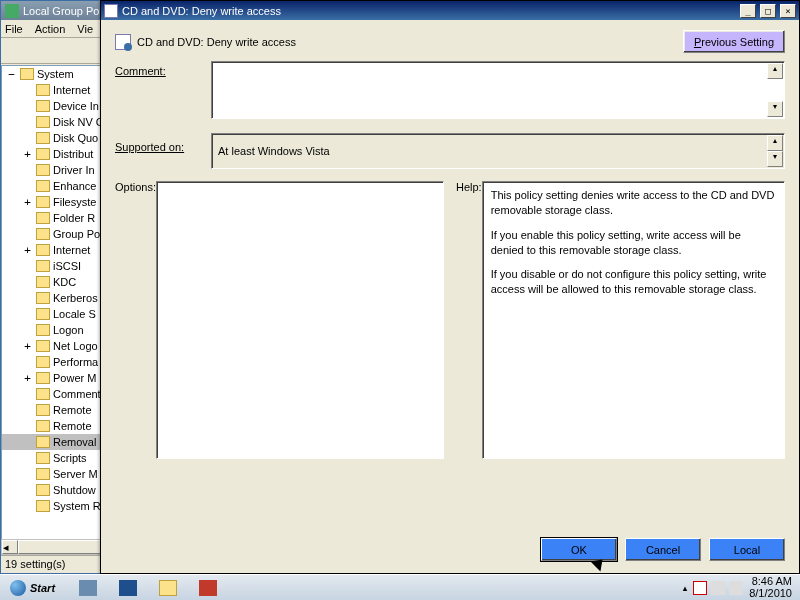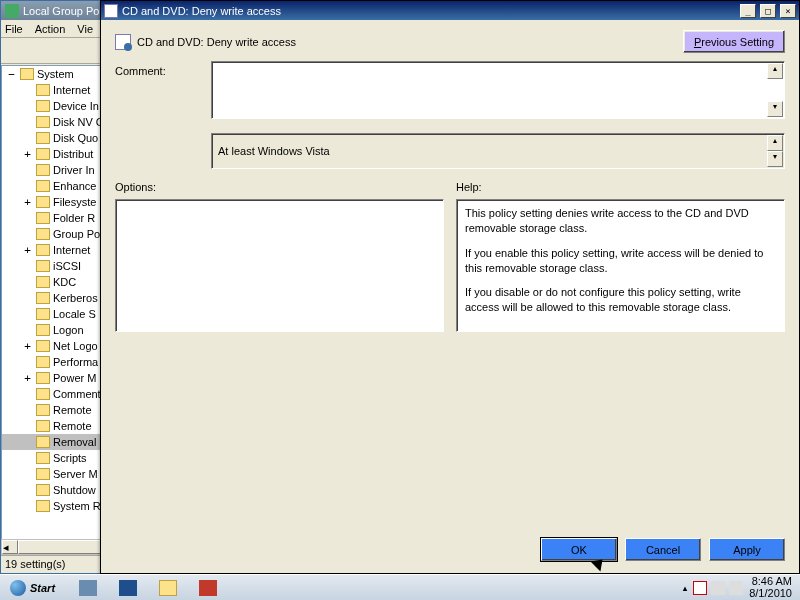--- a/index.html
+++ b/index.html
@@ -33,32 +33,32 @@
 .dlg-header-row .icon { width: 16px; height: 16px; background: #fff; border: 1px solid #7a7aaf; margin-right: 6px; position: relative; }
 .dlg-header-row .icon::after { content: ""; position: absolute; right: -2px; bottom: -2px; width: 8px; height: 8px; background: #3a6ea5; border-radius: 50%; }
 .dlg-header-row .title { flex: 1; }
 .navbtn { width: 102px; height: 23px; background: #c4b5fd; border: 1px solid #fff; border-right-color: #808080; border-bottom-color: #808080; box-shadow: inset -1px -1px #404040, inset 1px 1px #ece9d8; margin-left: 8px; }
 .navbtn u { text-decoration: underline; }
 
 .config-row { display: flex; margin-top: 8px; }
 .radio-col { width: 112px; }
 .radio-item { display: flex; align-items: center; height: 20px; margin-bottom: 8px; }
 .radio-item input { margin-right: 6px; }
-.labels-col { width: 96px; }
+.labels-col { width: 96px; text-decoration: underline; }
 .labels-col .lbl { height: 20px; display: flex; align-items: center; }
 .fields-col { flex: 1; }
 
 .textarea-shell { background: #fff; border: 1px solid #808080; border-right-color: #fff; border-bottom-color: #fff; box-shadow: inset 1px 1px #404040; position: relative; }
 .comment-box { height: 58px; margin-bottom: 14px; }
 .supported-box { height: 36px; background: #ece9d8; display: flex; align-items: center; padding: 0 6px; }
 .sb-up, .sb-dn { position: absolute; right: 1px; width: 16px; height: 16px; background: #ece9d8; border: 1px solid #fff; border-right-color: #808080; border-bottom-color: #808080; font-size: 8px; text-align: center; }
 .sb-up { top: 1px; } .sb-dn { bottom: 1px; }
 
 .panels-row { display: flex; gap: 12px; margin-top: 12px; }
-.panel-col { flex: 1; display: flex; flex-direction: column; }
+.panel-col { flex: 1; display: flex; }
 .panel-col .plabel { height: 18px; }
 .panel-box { flex: 1; height: 278px; background: #fff; border: 1px solid #808080; border-right-color: #fff; border-bottom-color: #fff; box-shadow: inset 1px 1px #404040; padding: 6px 8px; line-height: 1.35; }
 
 .dlg-buttons { position: absolute; right: 14px; bottom: 12px; display: flex; gap: 8px; }
 .dlg-buttons button { width: 76px; height: 23px; background: #3b82f6; border: 1px solid #fff; border-right-color: #808080; border-bottom-color: #808080; box-shadow: inset -1px -1px #404040; }
 .dlg-buttons button.default { outline: 1px solid #000; }
 
 
 .taskbar { position: absolute; left: 0; bottom: 0; width: 800px; height: 26px; background: linear-gradient(#e3e9ef,#c7d4e2); border-top: 1px solid #fff; display: flex; align-items: center; padding: 0 2px; }
 .start-btn { display: flex; align-items: center; gap: 4px; height: 22px; padding: 0 8px; border-radius: 3px; }
@@ -257,20 +257,21 @@
     <div class="dlg-header-row">
       <span class="icon"></span>
       <span class="title">CD and DVD: Deny write access</span>
       <button class="navbtn"><u>P</u><span></span>revious Setting</button>
     </div>
 
     <div class="config-row">
       <div class="labels-col">
         <div class="lbl">Comment:</div>
         <div style="height:56px"></div>
+        <div class="lbl">Supported on:</div>
       </div>
       <div class="fields-col">
         <div class="textarea-shell comment-box">
           <div class="sb-up">▴</div>
           <div class="sb-dn">▾</div>
         </div>
         <div class="textarea-shell supported-box">
           <span>At least Windows Vista</span>
           <div class="sb-up">▴</div>
           <div class="sb-dn">▾</div>
@@ -285,21 +286,21 @@
       </div>
       <div class="panel-col">
         <div class="plabel">Help:</div>
         <div class="panel-box"><span id="help-text"><p style="margin-bottom:10px">This policy setting denies write access to the CD and DVD removable storage class.</p><p style="margin-bottom:10px">If you enable this policy setting, write access will be denied to this removable storage class.</p><p style="margin-bottom:10px">If you disable or do not configure this policy setting, write access will be allowed to this removable storage class.</p></span></div>
       </div>
     </div>
 
     <div class="dlg-buttons">
       <button class="default">OK</button>
       <button>Cancel</button>
-      <button>Apply</button>
+      <button>Local</button>
     </div>
   </div>
 </div>
 
 <div class="taskbar">
   <div class="start-btn">
     <span class="start-orb"></span>
     <span style="font-weight:bold;font-style:italic">Start</span>
   </div>
   <div class="task-icons">

